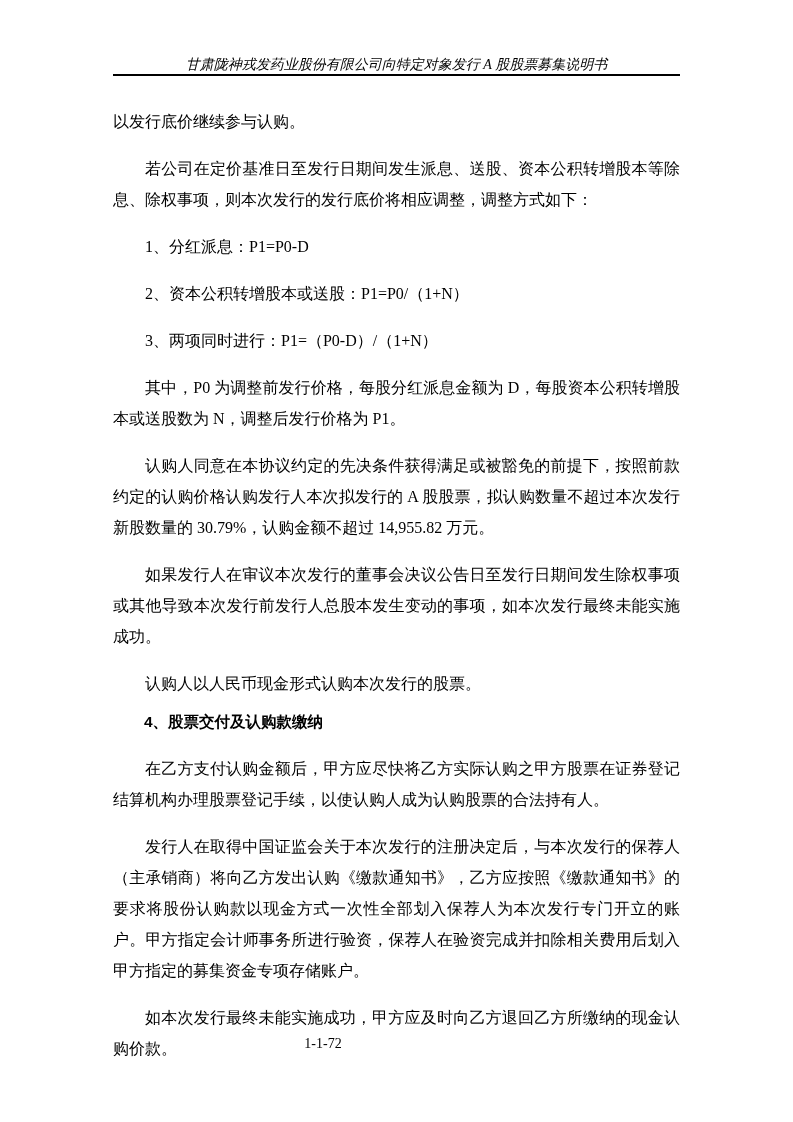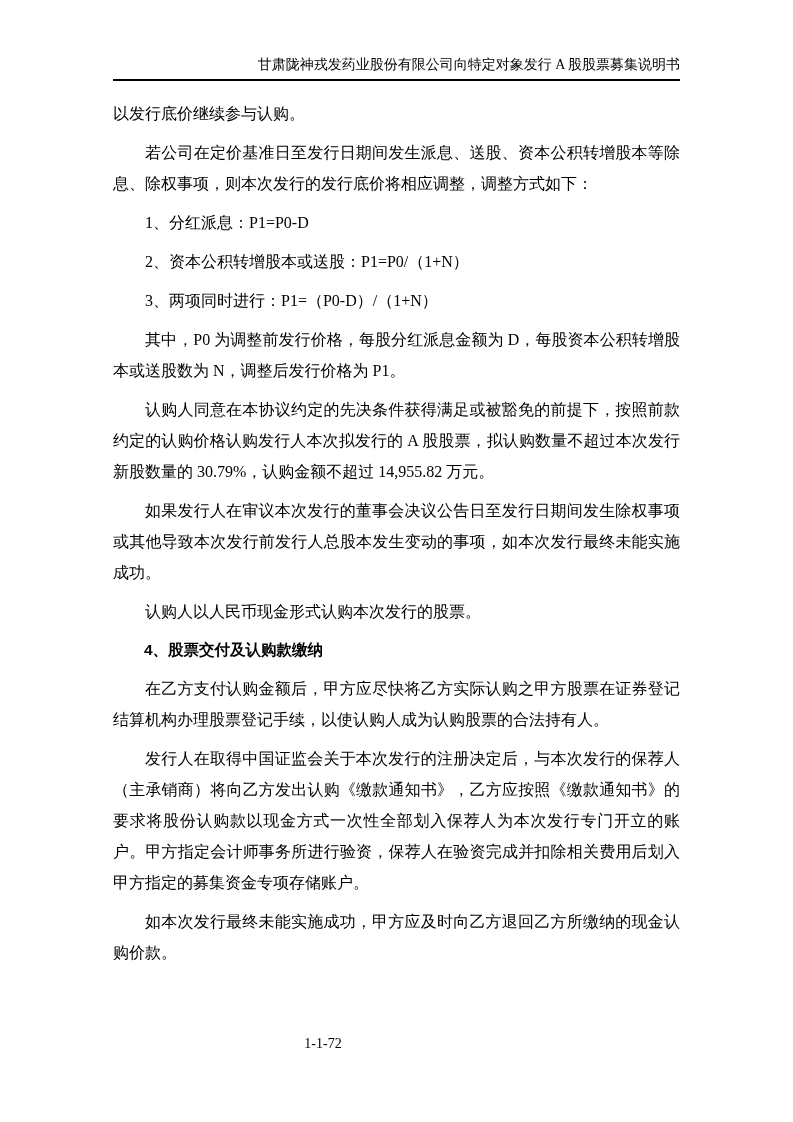--- a/index.html
+++ b/index.html
@@ -15,37 +15,37 @@
     font-family: "Liberation Serif", "DejaVu Serif", serif;
     color: #000000;
     overflow: hidden;
   }
   .header {
     position: absolute;
     top: 56px;
     left: 113px;
     width: 567px;
     display: flex;
-    justify-content: flex-end;
+    justify-content: center;
     align-items: baseline;
     font-size: 14px;
-    padding-bottom: 5px;
     border-bottom: 2px solid #000000;
+    font-style: italic;
   }
   .content {
     position: absolute;
     top: 90px;
     left: 113px;
     width: 567px;
     font-size: 16px;
     line-height: 31px;
     text-align: justify;
   }
   .para {
-    margin: 8px 0 7px 0;
+    margin: 16px 0 7px 0;
     text-indent: 2em;
   }
   .para.no-indent {
     text-indent: 0;
   }
   .para.heading {
     font-weight: bold;
     margin-top: 3px;
     font-family: "Liberation Sans", "DejaVu Sans", sans-serif;
     font-size: 15.5px;

